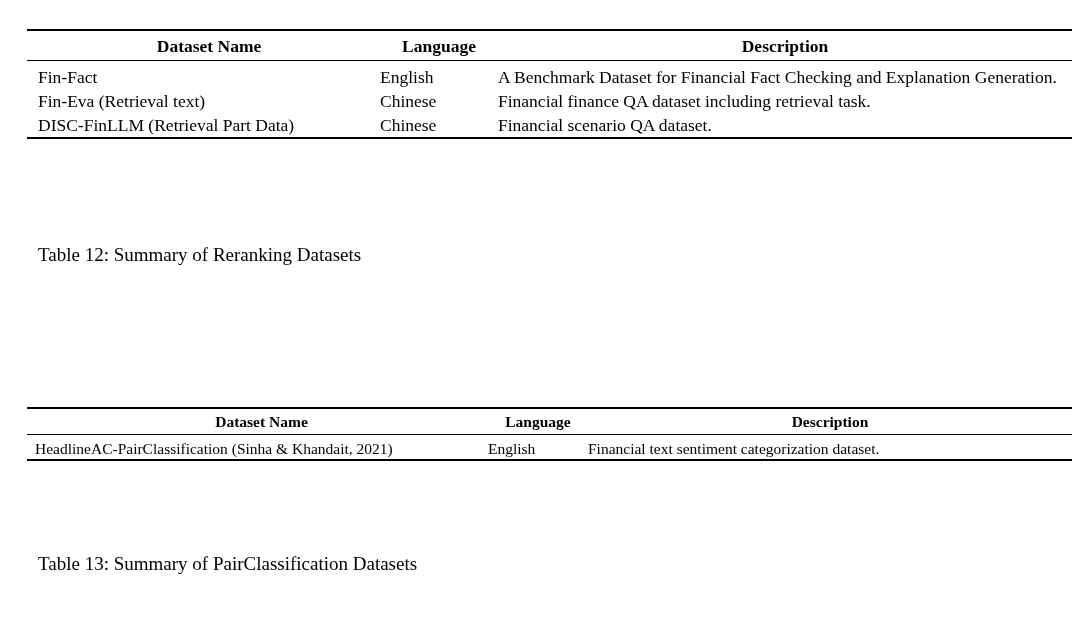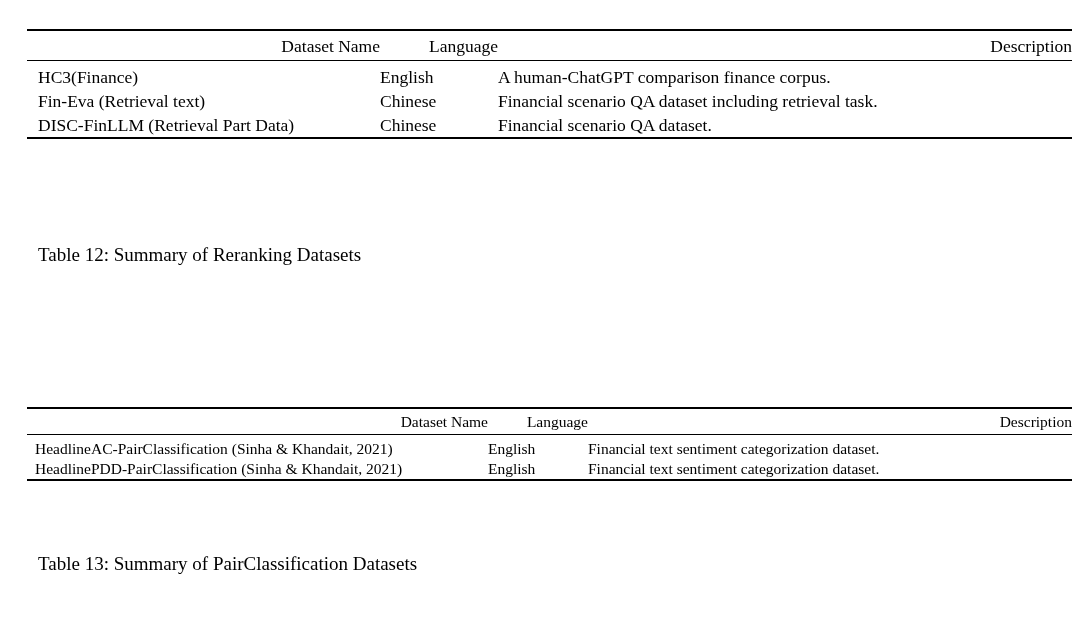--- a/index.html
+++ b/index.html
@@ -15,22 +15,22 @@
   table.booktabs {
     position: absolute;
     left: 27px;
     width: 1045px;
     border-collapse: collapse;
     table-layout: fixed;
     border-top: 2.5px solid #000;
     border-bottom: 2.5px solid #000;
   }
   table.booktabs th {
-    text-align: right;
-    font-weight: normal;
+    text-align: center;
+    font-weight: bold;
     border-bottom: 1.6px solid #000;
     padding: 3px 0 2px 0;
   }
   table.booktabs td {
     padding: 0;
     vertical-align: top;
   }
   table.booktabs tbody tr:first-child td { padding-top: 4px; }
   table.booktabs tbody tr:last-child td { padding-bottom: 0; }
 
@@ -67,28 +67,28 @@
     </colgroup>
     <thead>
       <tr>
         <th class="col-name">Dataset Name</th>
         <th>Language</th>
         <th>Description</th>
       </tr>
     </thead>
     <tbody>
       <tr>
-        <td class="col-name">HC3(Finance)</td>
+        <td class="col-name">Fin-Fact</td>
         <td>English</td>
-        <td>A human-ChatGPT comparison finance corpus.</td>
+        <td>A Benchmark Dataset for Financial Fact Checking and Explanation Generation.</td>
       </tr>
       <tr>
         <td class="col-name">Fin-Eva (Retrieval text)</td>
         <td>Chinese</td>
-        <td>Financial scenario QA dataset including retrieval task.</td>
+        <td>Financial finance QA dataset including retrieval task.</td>
       </tr>
       <tr>
         <td class="col-name">DISC-FinLLM (Retrieval Part Data)</td>
         <td>Chinese</td>
         <td>Financial scenario QA dataset.</td>
       </tr>
     </tbody>
   </table>
 
   <div class="caption caption-12">Table 12: Summary of Reranking Datasets</div>
@@ -105,23 +105,18 @@
         <th>Language</th>
         <th>Description</th>
       </tr>
     </thead>
     <tbody>
       <tr>
         <td class="col-name">HeadlineAC-PairClassification (Sinha &amp; Khandait, 2021)</td>
         <td>English</td>
         <td>Financial text sentiment categorization dataset.</td>
       </tr>
-      <tr>
-        <td class="col-name">HeadlinePDD-PairClassification (Sinha &amp; Khandait, 2021)</td>
-        <td>English</td>
-        <td>Financial text sentiment categorization dataset.</td>
-      </tr>
     </tbody>
   </table>
 
   <div class="caption caption-13">Table 13: Summary of PairClassification Datasets</div>
 
 </div>
 
 </body></html>

